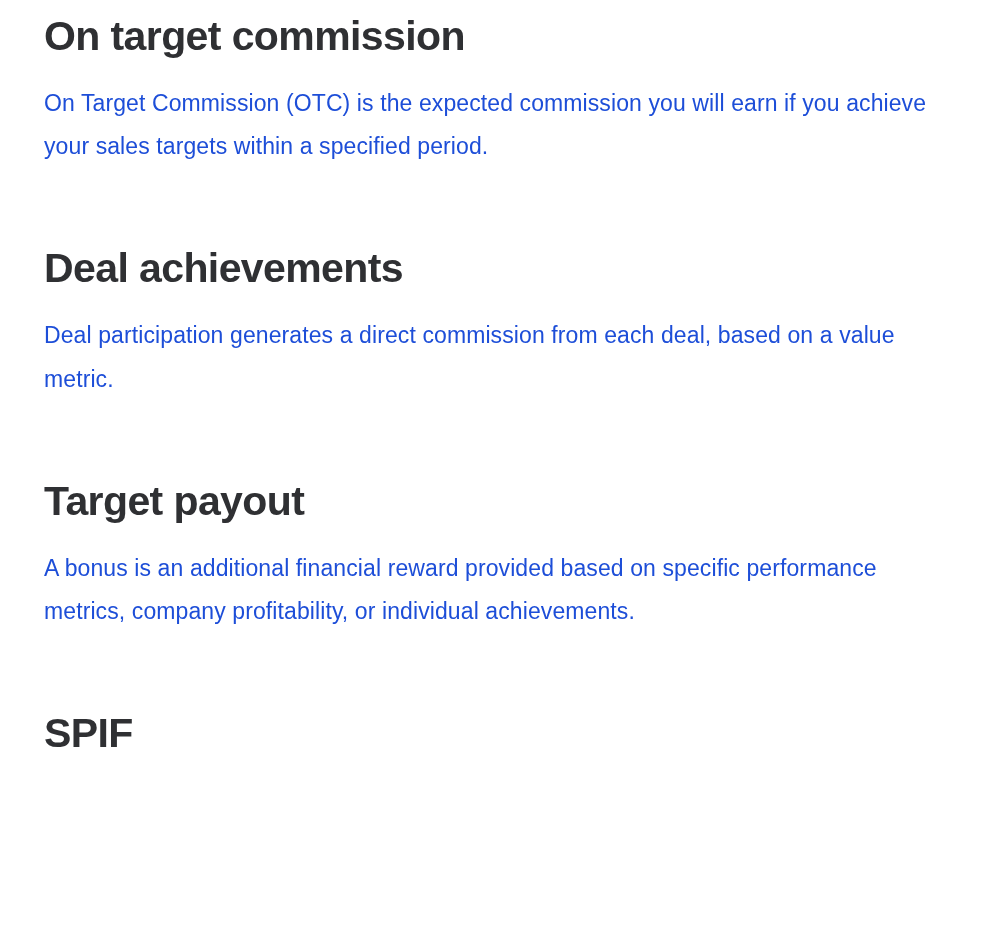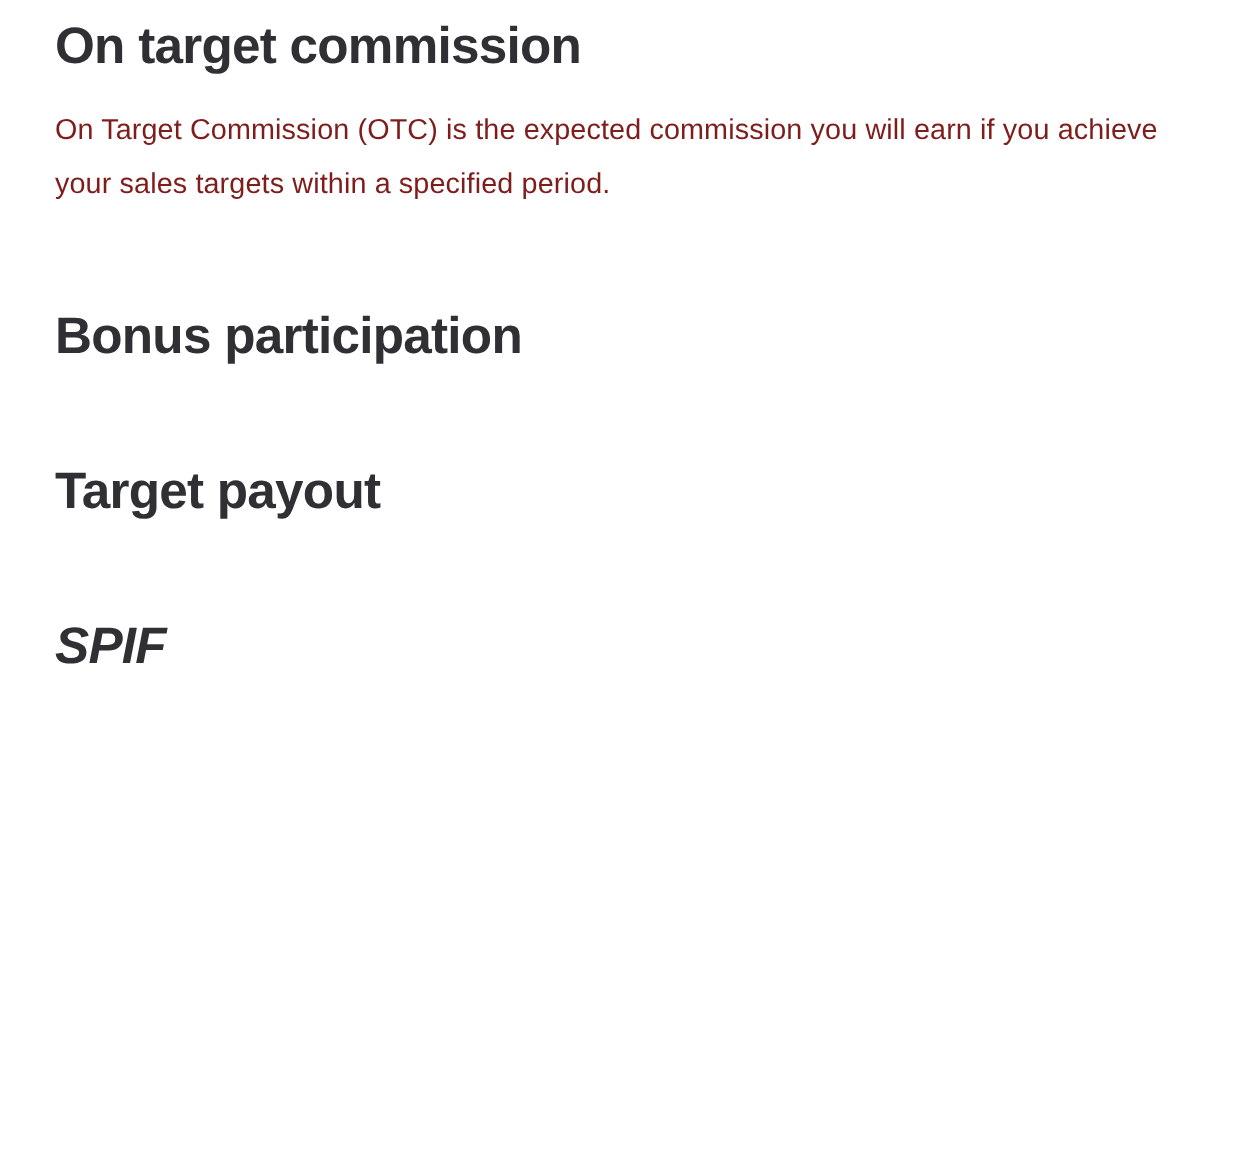--- a/index.html
+++ b/index.html
@@ -20,55 +20,56 @@
     height: 939px;
     padding: 14px 44px 0 44px;
     background: #ffffff;
     overflow: hidden;
   }
   .section {
     margin: 0 0 78px 0;
   }
   .section:last-child {
     margin-bottom: 0;
-    font-style: italic;
   }
   .section-heading {
     font-size: 41px;
     line-height: 1.12;
     font-weight: 700;
     letter-spacing: -0.6px;
     color: #2f3033;
     margin: 0 0 22px 0;
   }
   .section-body {
     font-size: 23px;
     line-height: 1.88;
     font-weight: 400;
-    color: #7f1d1d;
+    color: #1d4ed8;
     margin: 0;
     max-width: 915px;
     letter-spacing: 0.1px;
   }
 </style>
 </head>
 <body>
 
 <div class="page">
 
   <section class="section">
     <h2 class="section-heading">On target commission</h2>
     <p class="section-body">On Target Commission (OTC) is the expected commission you will earn if you achieve your sales targets within a specified period.</p>
   </section>
 
   <section class="section">
-    <h2 class="section-heading">Bonus participation</h2>
+    <h2 class="section-heading">Deal achievements</h2>
+    <p class="section-body">Deal participation generates a direct commission from each deal, based on a value metric.</p>
   </section>
 
   <section class="section">
     <h2 class="section-heading">Target payout</h2>
+    <p class="section-body">A bonus is an additional financial reward provided based on specific performance metrics, company profitability, or individual achievements.</p>
   </section>
 
   <section class="section">
     <h2 class="section-heading">SPIF</h2>
   </section>
 
 </div>
 
 </body></html>

